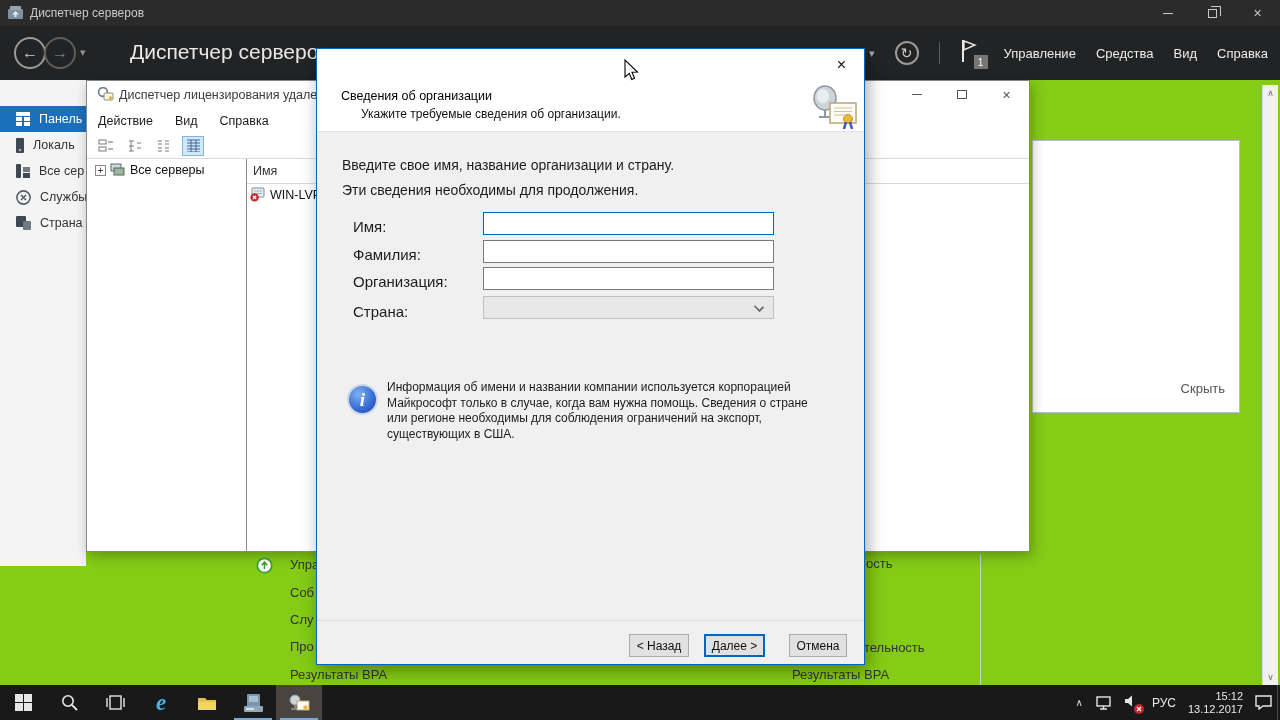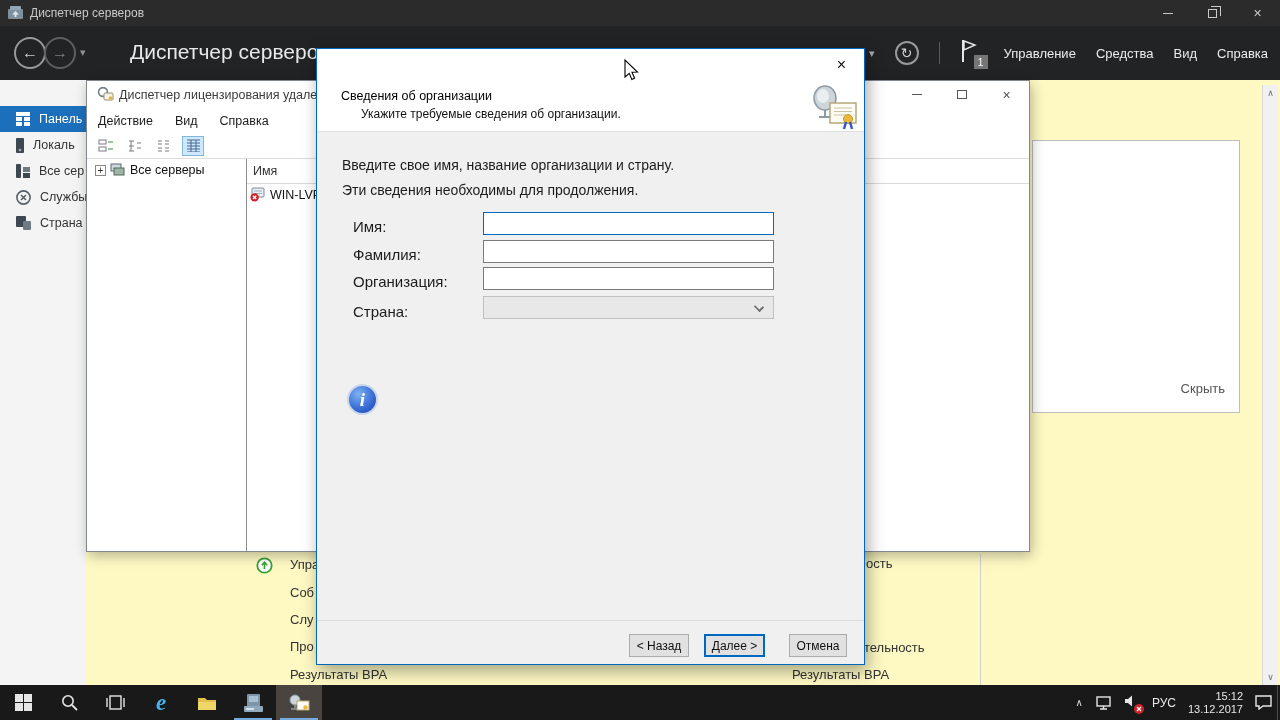--- a/index.html
+++ b/index.html
@@ -1,18 +1,18 @@
 <!DOCTYPE html>
 <html><head>
 <meta charset="utf-8">
 <style>
   *{box-sizing:border-box;margin:0;padding:0}
   html,body{background:#000}
   #screen{position:relative;width:1280px;height:720px;overflow:hidden;
-    font-family:"Liberation Sans",sans-serif;background:#fef9c3;cursor:default}
+    font-family:"Liberation Sans",sans-serif;background:#84cc16;cursor:default}
   .abs{position:absolute}
 
   
   .sm-titlebar{position:absolute;left:0;top:0;width:1280px;height:26px;background:#2b2b2b;
     color:#c9c9c9;font-size:12px;display:flex;align-items:center}
   .sm-titlebar .title{margin-left:30px}
   .wctls{position:absolute;right:0;top:0;display:flex;height:26px}
   .wctl{width:45px;height:26px;display:flex;align-items:center;justify-content:center;color:#c9c9c9}
   .icon-min{width:10px;height:1px;background:currentColor;display:block}
   .icon-restore{position:relative;width:9px;height:9px;border:1px solid currentColor;background:transparent}
@@ -30,21 +30,21 @@
   .sm-right{position:absolute;right:12px;top:0;height:54px;display:flex;align-items:center;gap:20px;color:#ececec;font-size:13px}
   .sm-right .caret{color:#aaa;font-size:11px}
   .refresh-circle{width:24px;height:24px;border:2px solid #9a9a9a;border-radius:50%;color:#cfcfcf;
     display:flex;align-items:center;justify-content:center;font-size:14px;line-height:1}
   .vsep{width:1px;height:22px;background:#5a5a5a}
   .flag-wrap{position:relative;width:24px;height:28px}
   .flag-badge{position:absolute;right:-4px;bottom:-2px;width:14px;height:14px;background:#767676;
     color:#fff;font-size:10px;display:flex;align-items:center;justify-content:center}
   .menu-item{cursor:default}
 
-  .sm-sidebar{position:absolute;left:0;top:80px;width:86px;height:605px;background:#f4f4f5;overflow:hidden}
+  .sm-sidebar{position:absolute;left:0;top:80px;width:86px;height:486px;background:#f4f4f5;overflow:hidden}
   .side-item{position:absolute;left:0;width:86px;height:26px;display:flex;align-items:center;
     padding-left:16px;gap:9px;font-size:12.5px;color:#333;white-space:nowrap}
   .side-item.sel{background:#1c70bb;color:#fff}
   .side-item svg{flex:0 0 auto}
 
   .notif-panel{position:absolute;left:1032px;top:140px;width:208px;height:273px;background:#fff;border:1px solid #bdbdbd}
   .hide-btn{position:absolute;right:14px;top:240px;font-size:13px;color:#555}
 
   .tile-label{position:absolute;font-size:13px;color:#333;white-space:nowrap}
   .tile-divider{position:absolute;left:980px;top:554px;width:1px;height:131px;background:#cfcfcf}
@@ -349,20 +349,21 @@
     <label class="wz-label" style="top:224px">Организация:</label>
     <input class="wz-input" style="top: 218px;" value="">
     <label class="wz-label" style="top:254px">Страна:</label>
     <div class="wz-select" style="top:247px">
       <span class="chev"></span>
     </div>
 
     <div class="info-icon">
         <span>i</span>
       </div>
+    <div class="wz-info">Информация об имени и названии компании используется корпорацией Майкрософт только в случае, когда вам нужна помощь. Сведения о стране или регионе необходимы для соблюдения ограничений на экспорт, существующих в США.</div>
 
     <div class="wz-sep"></div>
     <button class="wz-btn" style="left:312px;width:60px">&lt; Назад</button>
     <button class="wz-btn default" style="left:387px;width:61px">Далее &gt;</button>
     <button class="wz-btn" style="left:472px;width:58px">Отмена</button>
   </div>
 
   <svg class="cursor" width="22" height="24" viewBox="0 0 22 24">
     <path d="M5 2 L5 19 L9.3 15.4 L11.8 21.5 L14.6 20.3 L12 14.3 L17.5 14 Z" fill="#fff" stroke="#000" stroke-width="1.1"></path>
   </svg>

